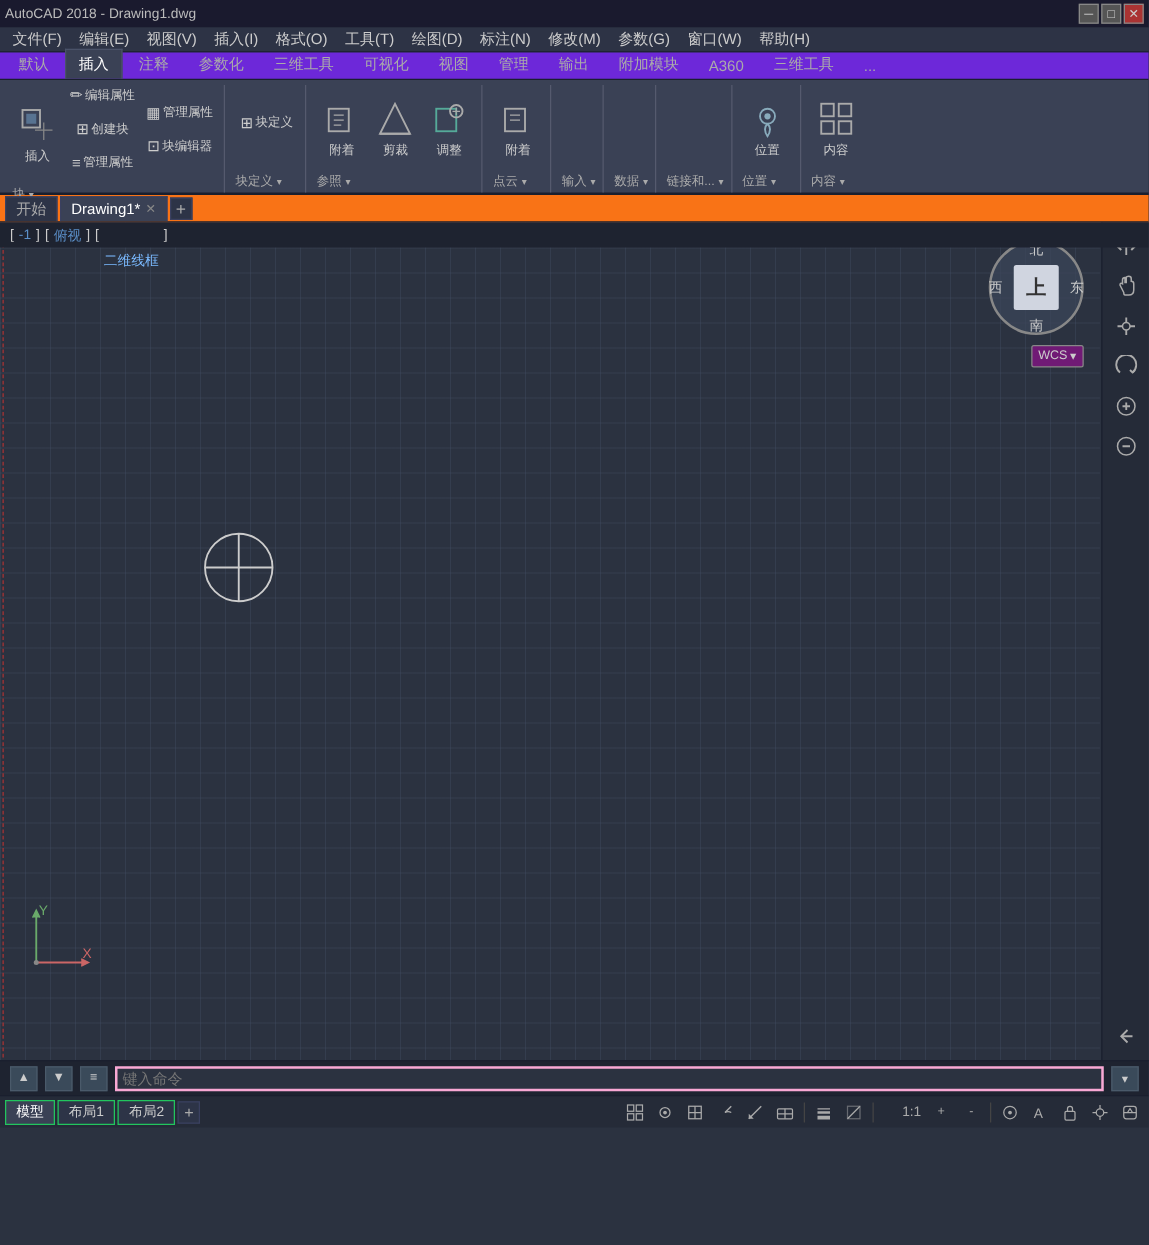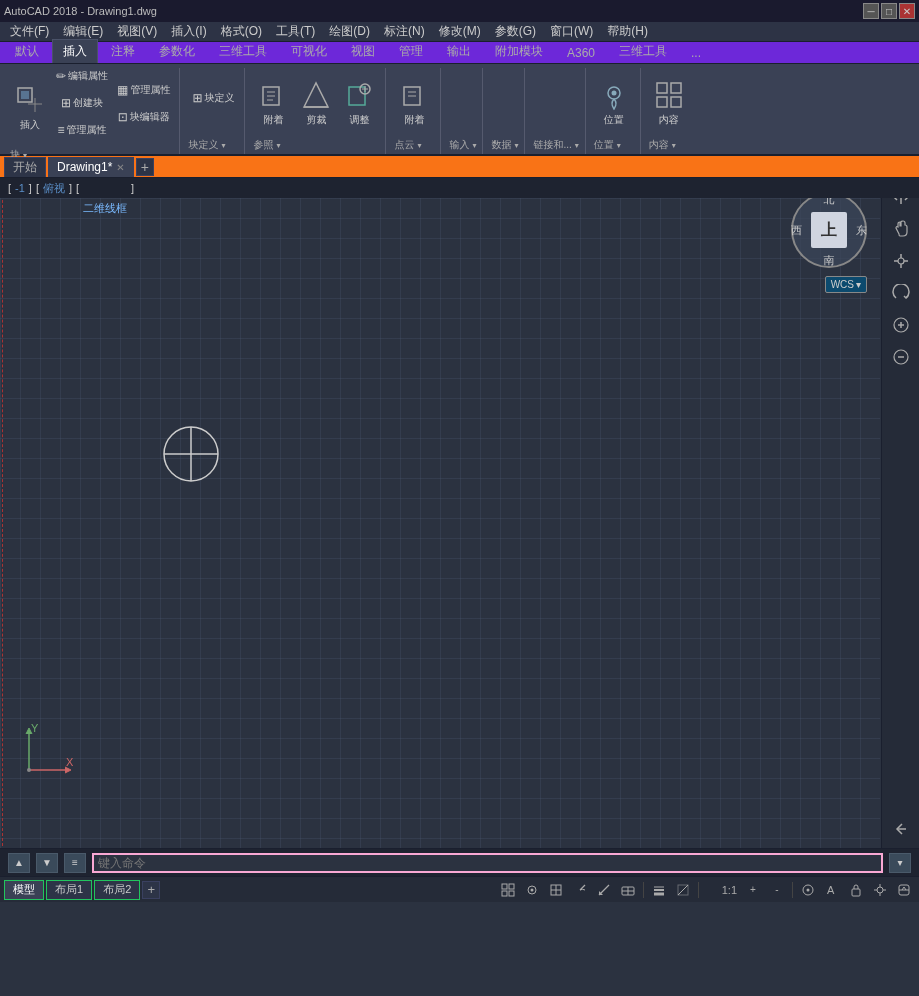--- a/index.html
+++ b/index.html
@@ -258,21 +258,21 @@
     .compass-label.north { top: -2px; left: 50%; transform: translateX(-50%); }
     .compass-label.south { bottom: -2px; left: 50%; transform: translateX(-50%); }
     .compass-label.west { left: -2px; top: 50%; transform: translateY(-50%); }
     .compass-label.east { right: -2px; top: 50%; transform: translateY(-50%); }
 
     
     #wcs-btn {
       position: absolute;
       top: 98px;
       right: 52px;
-      background: #0c4a6e;
+      background: #701a75;
       border: 1px solid #888;
       border-radius: 2px;
       padding: 2px 5px;
       font-size: 10px;
       color: #ccc;
       cursor: pointer;
       display: flex; gap: 2px; margin-left: 26px;
     }
 
     

